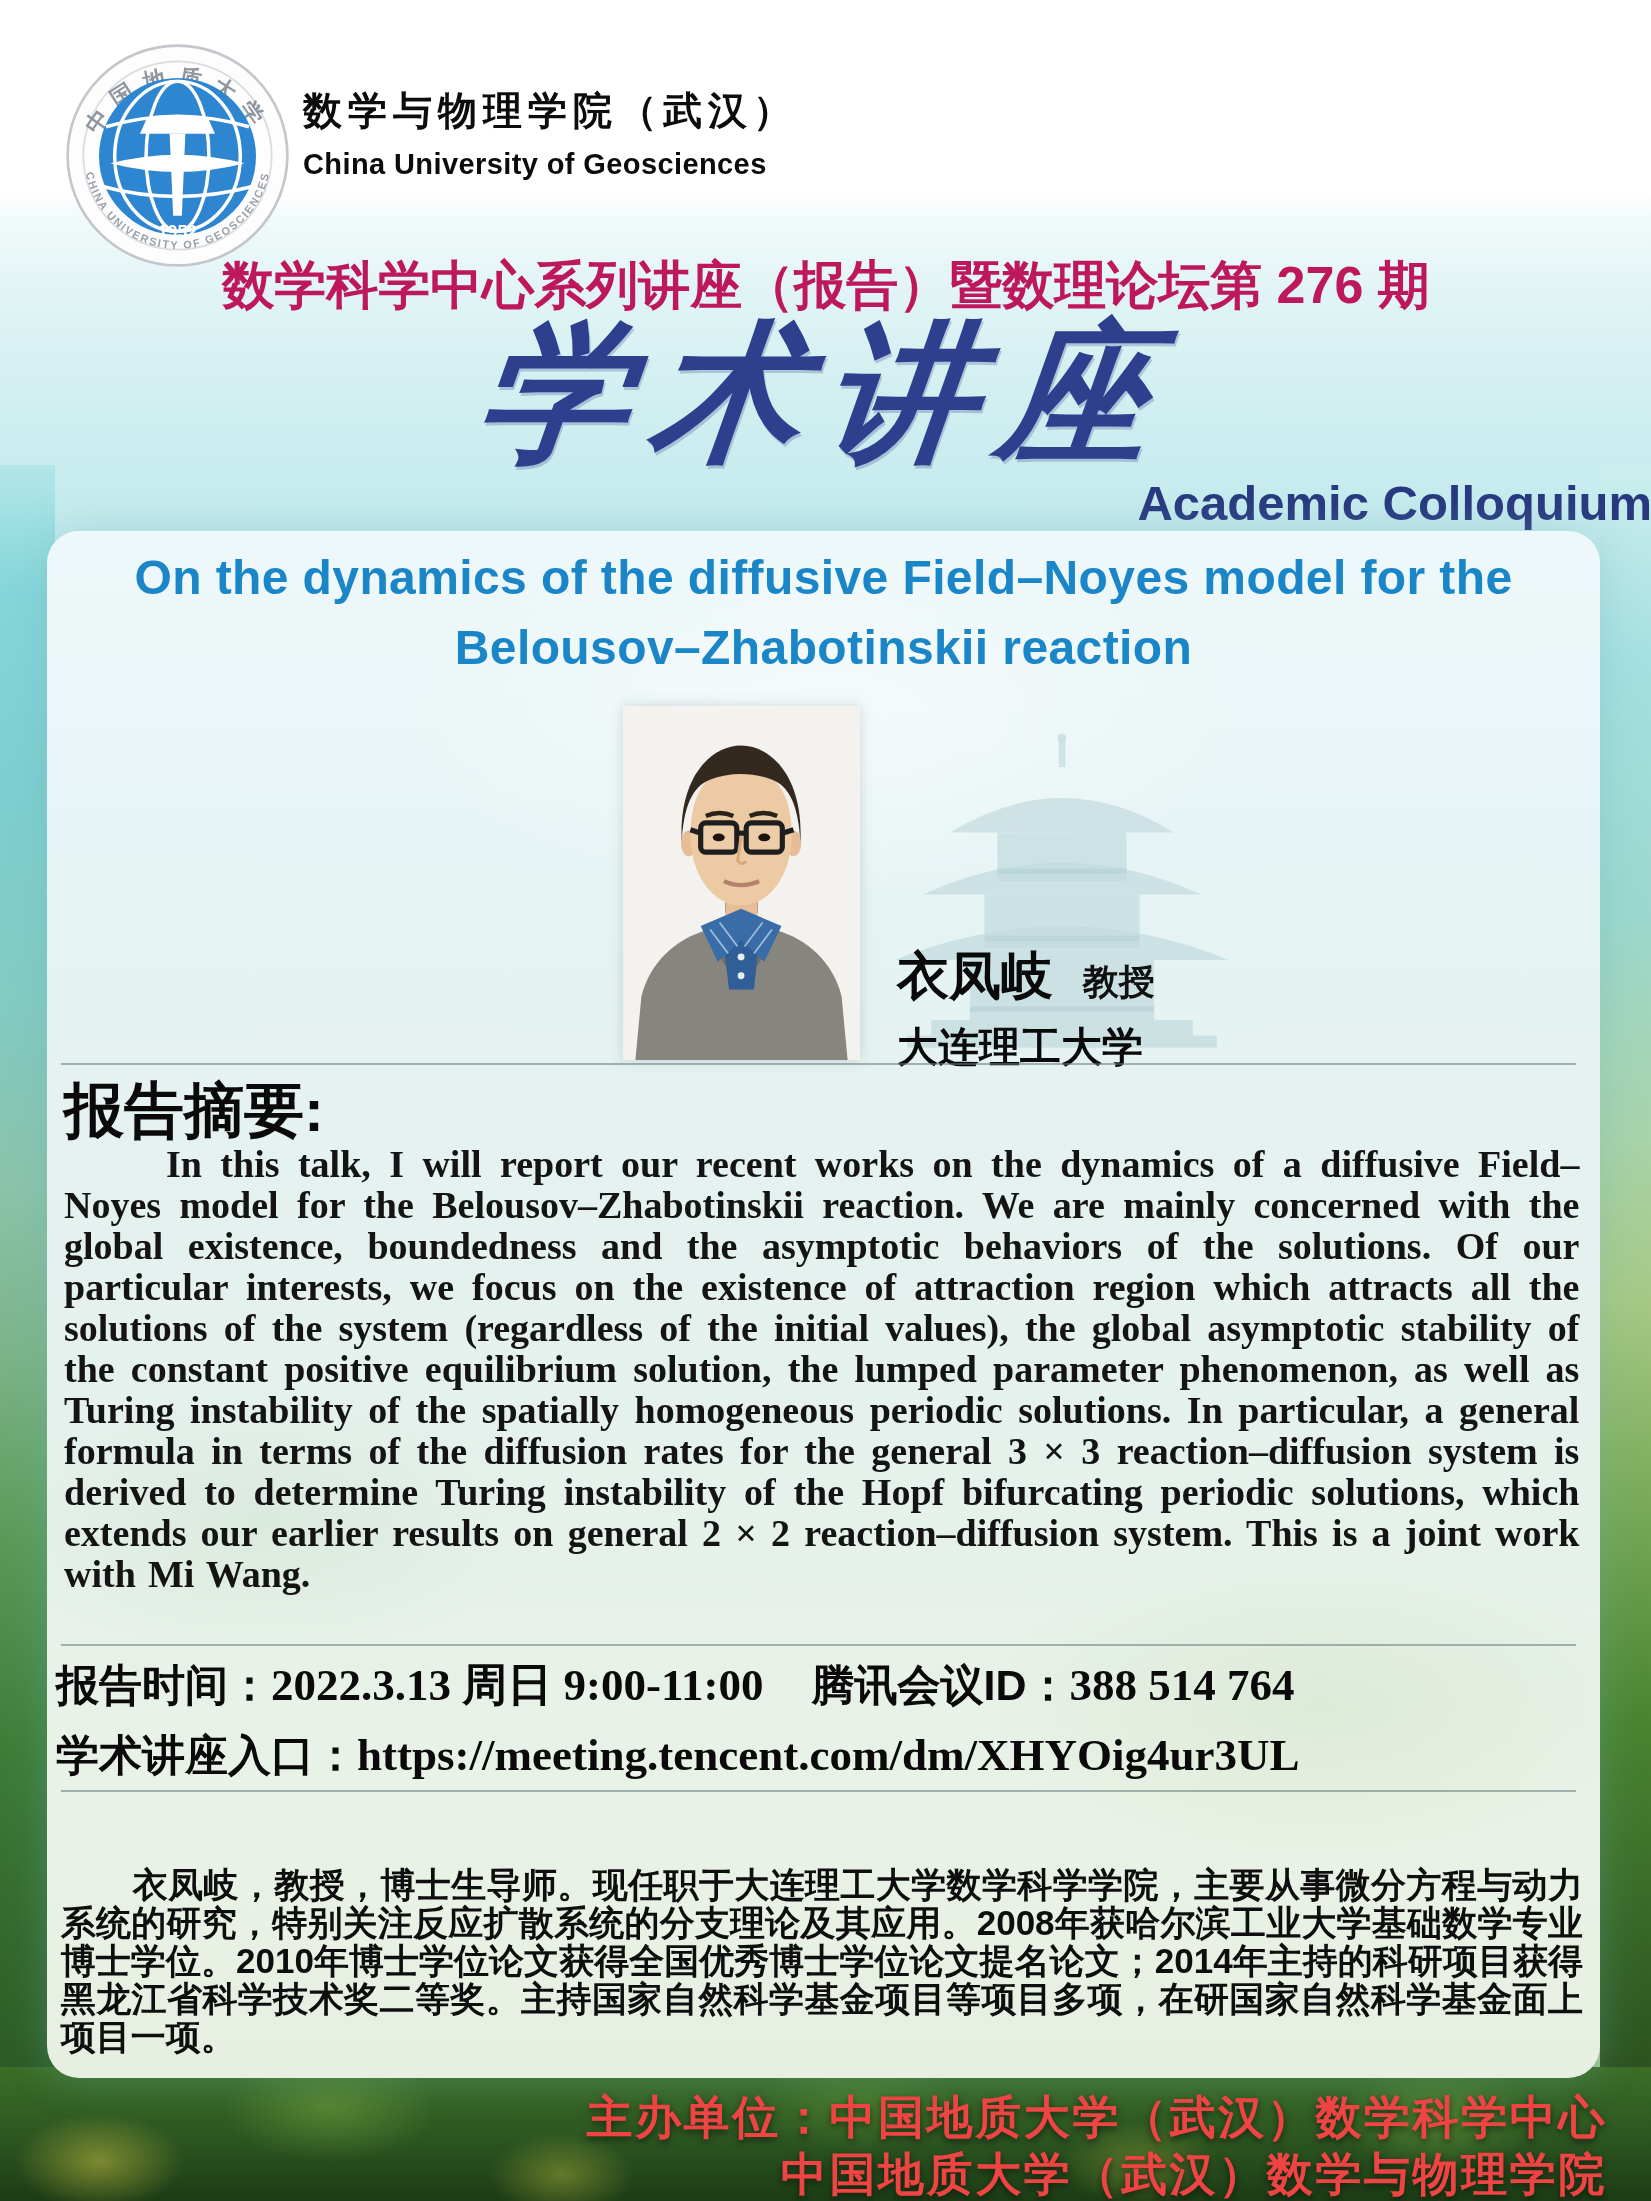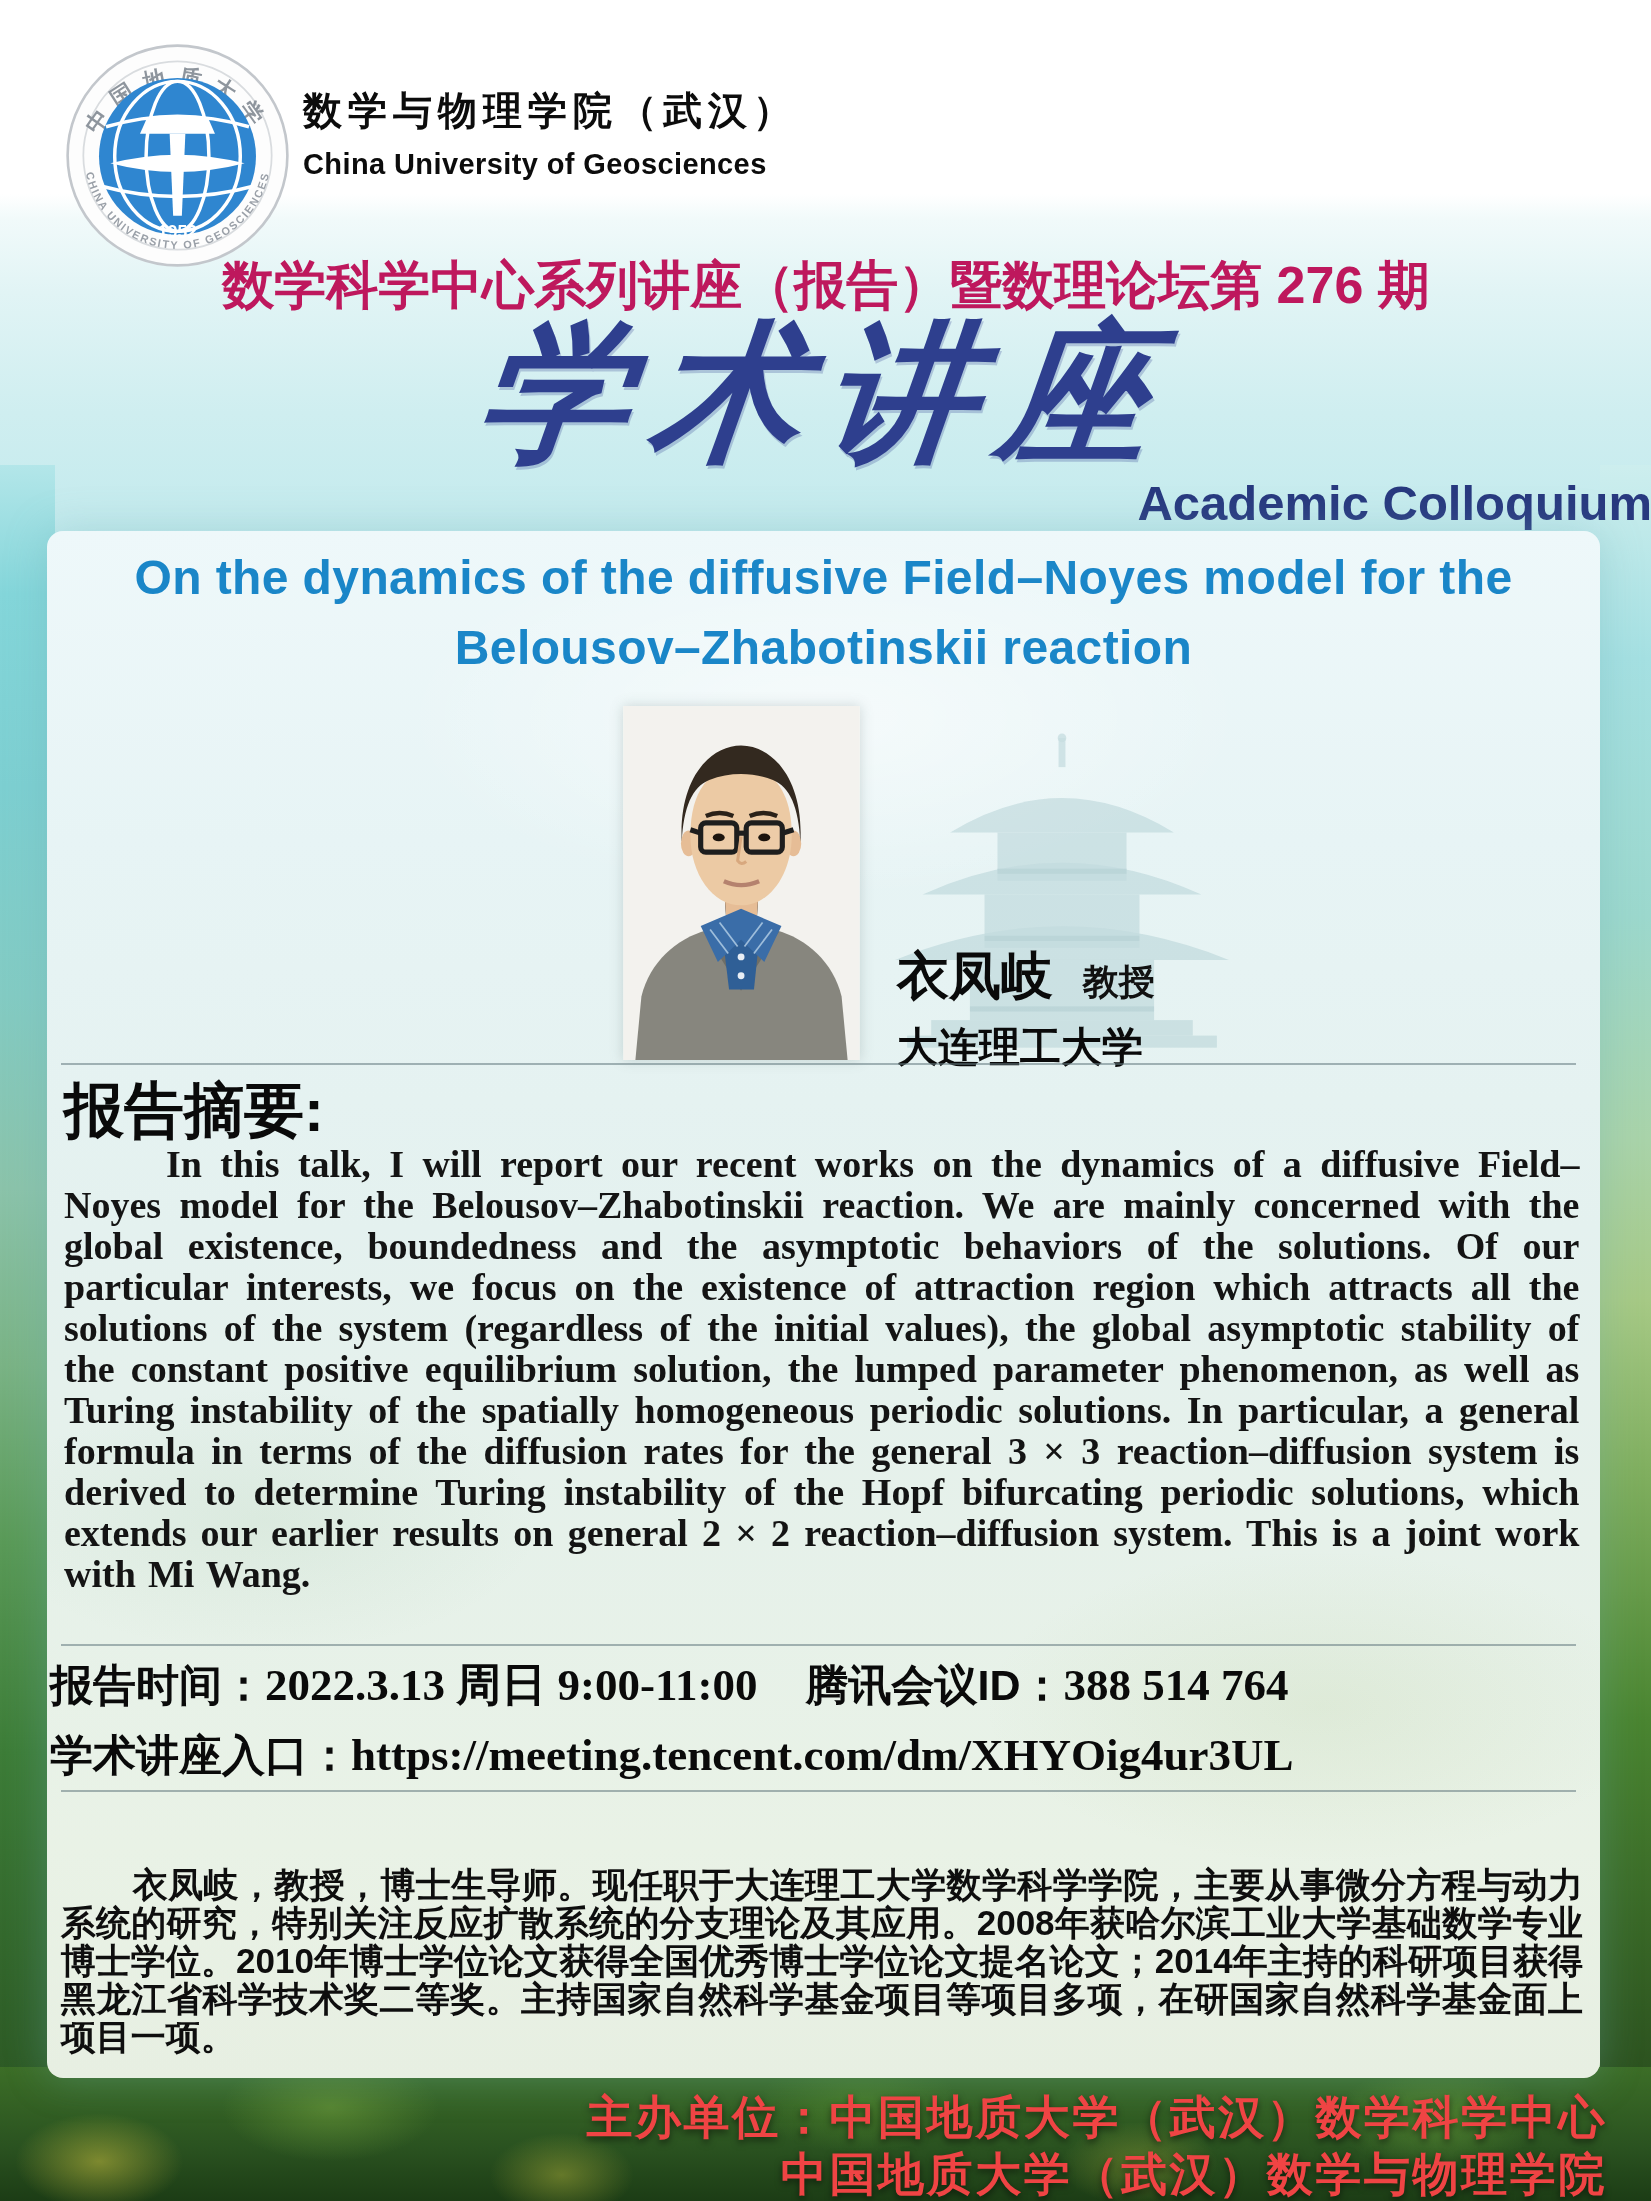--- a/index.html
+++ b/index.html
@@ -41,21 +41,21 @@
   .series-title{position:absolute;left:0;right:0;top:251px;text-align:center;
     font-size:52px;font-weight:bold;color:#be185d;letter-spacing:0px;}
   .calligraphy{position:absolute;left:0;right:0;top:317px;text-align:center;
     font-family:"Liberation Serif","DejaVu Serif",serif;font-style:italic;font-weight:900;
     font-size:151px;line-height:155px;color:#2e3f8e;letter-spacing:22.4px;
     transform:skewX(-6deg);text-shadow:1.7px 2.6px 0 rgba(46,63,142,.25);}
   .banner-sub{position:absolute;left:0;right:0;top:475px;text-align:right;
     font-size:49px;font-weight:bold;color:#28397f;}
   
   .panel{position:absolute;left:47px;top:531px;width:1553px;height:1547px;
-    border-radius:16px;overflow:hidden;
+    border-radius:32px;overflow:hidden;
     background:
       radial-gradient(602px 258px at 50% 12%, rgba(255,255,255,.55), transparent 70%),
       radial-gradient(396px 189px at 14% 64%, rgba(120,170,120,.10), transparent 70%),
       radial-gradient(482px 224px at 82% 76%, rgba(150,180,100,.12), transparent 70%),
       linear-gradient(180deg,#eef8fa 0%,#e7f4f5 20%,#e4f1ef 45%,#e6f1ea 65%,#e9f2e6 85%,#e7efe2 100%);
     box-shadow:0 0 40px rgba(110,175,180,.35);}
   .talk-title{position:absolute;left:0;right:0;text-align:center;
     font-size:48px;font-weight:bold;color:#1a86c8;letter-spacing:0.4px;}
   .talk-title.l1{top:19px;} .talk-title.l2{top:89px;}
   .pagoda{position:absolute;left:774px;top:200px;width:482px;height:370px;opacity:.5;}
@@ -70,21 +70,21 @@
   .d1{top:532px;} .d2{top:1113px;} .d3{top:1259px;}
   .sec-heading{position:absolute;left:17px;font-weight:bold;color:#0a0a0a;}
   .abs-heading{top:540px;font-size:60px;}
   .bio-heading{top:1271px;font-size:55px;}
   .abs-body{position:absolute;left:17px;right:20.6px;top:613px;
     font-family:"Liberation Serif",serif;font-weight:bold;color:#141414;
     font-size:38px;line-height:41px;text-align:justify;text-indent:102px;word-spacing:2.6px;}
   .bio-body{position:absolute;left:13.8px;right:17px;top:1335px;
     font-size:35px;line-height:38px;font-weight:bold;color:#0e0e0e;
     text-align:justify;text-indent:72px;}
-  .sched-line{position:absolute;left:3px;white-space:nowrap;color:#0a0a0a;}
+  .sched-line{position:absolute;left:9px;white-space:nowrap;color:#0a0a0a;}
   .s1{top:1124px;} .s2{top:1196px;}
   .sched-label{font-size:43px;font-weight:bold;}
   .sched-value{font-family:"Liberation Serif",serif;font-size:45px;font-weight:bold;}
   .gap{margin-left:48px;}
   
   .footer-line{position:absolute;right:45px;text-align:right;color:#ef4444;
     font-size:46px;font-weight:bold;letter-spacing:2.6px;
     text-shadow:0 2.6px 7.7px rgba(0,0,0,.55);z-index:9;}
   .f1{top:2087px;} .f2{top:2144px;}
 </style>

